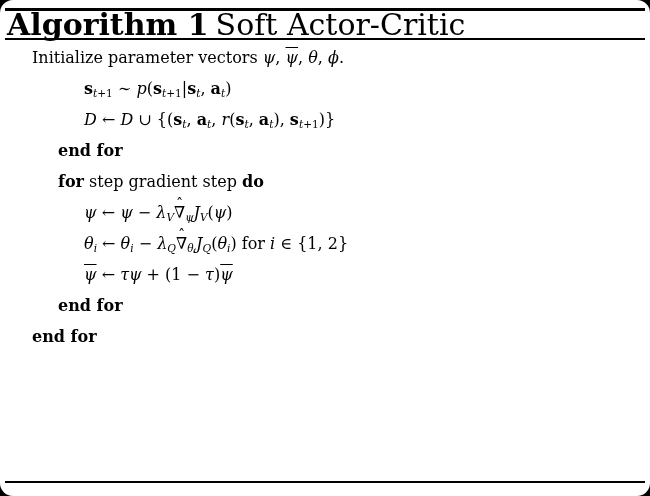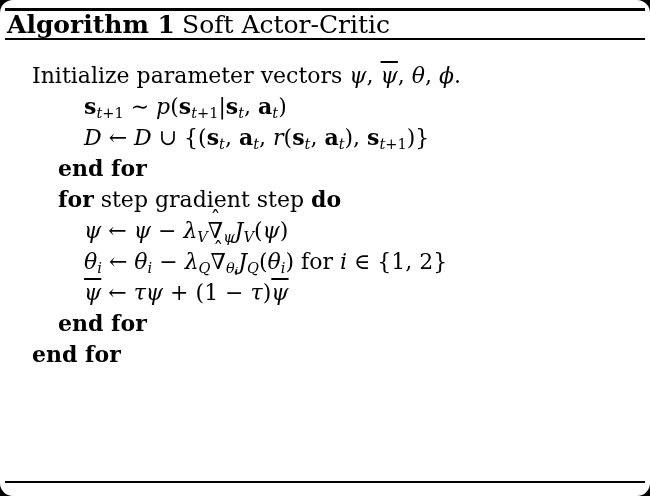--- a/index.html
+++ b/index.html
@@ -24,32 +24,32 @@
     background: #000000;
     margin: 0 5px;
     flex: 0 0 auto;
   }
   .rule.thick { height: 3px; margin-top: 8px; }
   .rule.thin  { height: 2px; }
   .rule.bottom { margin-top: auto; margin-bottom: 13px; }
 
   .caption {
     flex: 0 0 auto;
-    font-size: 25px;
+    font-size: 30px;
     line-height: 27px;
     padding: 0 0 0 7px;
     white-space: nowrap;
   }
   .caption .cap-label { font-weight: bold; }
   .caption .cap-title { margin-left: 7px; }
 
   .algo-body {
     flex: 0 0 auto;
-    font-size: 22px;
-    padding-top: 20px;
+    font-size: 16px;
+    padding-top: 2px;
   }
   .line {
     height: 31px;
     line-height: 31px;
     white-space: nowrap;
   }
   .indent-0 { padding-left: 32px; }
   .indent-1 { padding-left: 58px; }
   .indent-2 { padding-left: 84px; }
 

